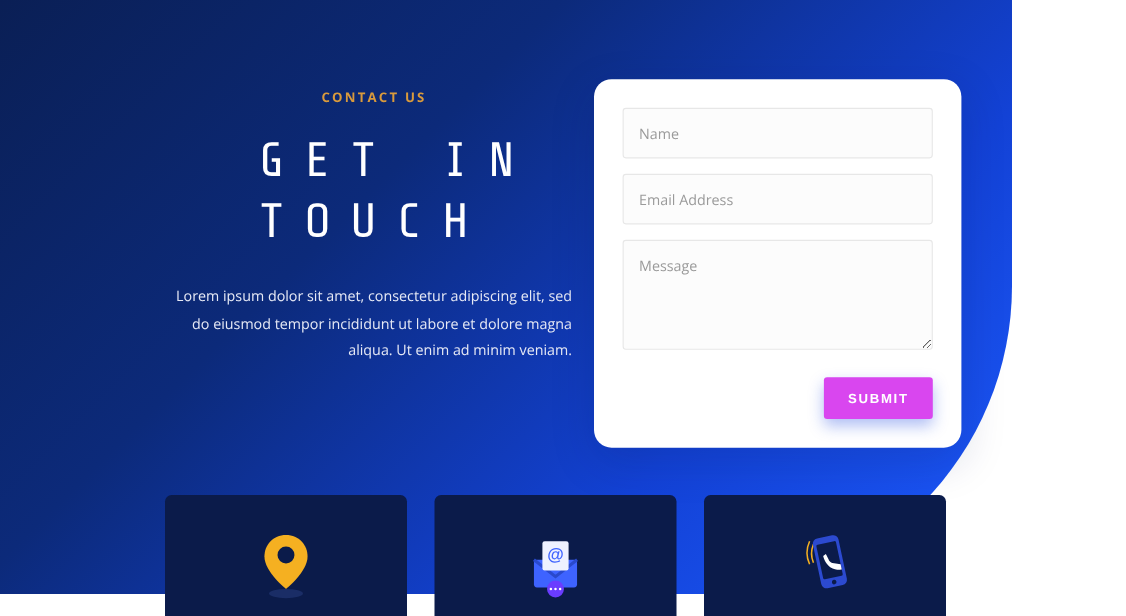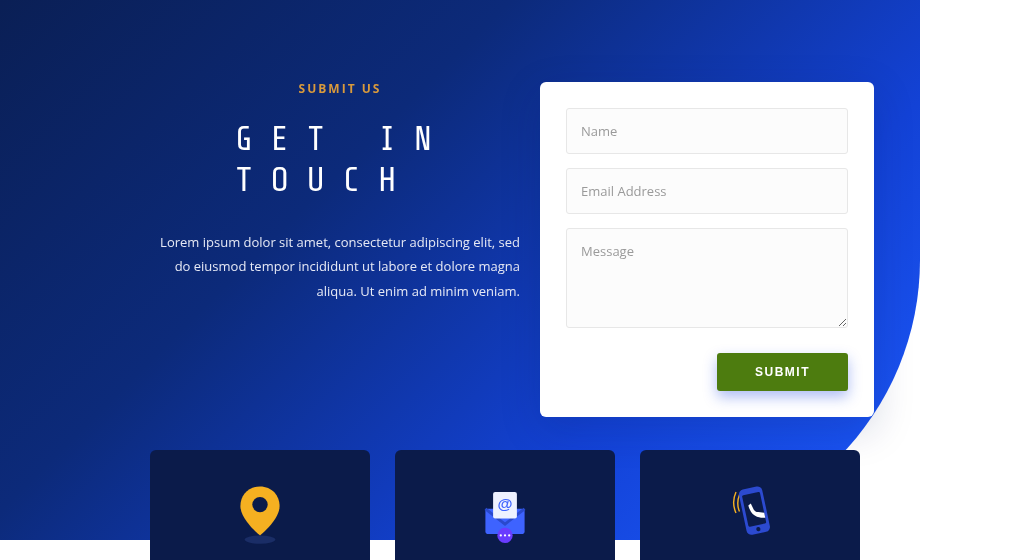--- a/index.html
+++ b/index.html
@@ -25,21 +25,21 @@
     color: #fff;
   }
   .eyebrow {
     font-size: 12px;
     font-weight: 700;
     letter-spacing: 2px;
     color: #d99a3c;
     margin-bottom: 22px;
   }
   .hero-title {
-    font-size: 33px;
+    font-size: 44px;
     line-height: 1.25;
     font-weight: 400;
     letter-spacing: 18px;
     font-family: "Share Tech Mono", "Courier New", monospace;
     white-space: pre;
     color:#fff;
     text-align:left;
     margin-left:85px;
     margin-bottom: 28px;
   }
@@ -48,48 +48,48 @@
     line-height: 1.9;
     color: #e6e9f5;
     max-width: 360px;
     margin: 0 auto;
     text-align: right;
   }
 
   
   .form-card {
     position: absolute;
-    top: 82px; left: 540px;
+    top: 72px; left: 540px;
     width: 334px;
     background: #fff;
-    border-radius: 6px;
+    border-radius: 16px;
     padding: 26px;
     box-shadow: 0 12px 40px rgba(10,30,90,0.18);
     z-index: 2;
   }
   .field {
     width: 100%;
     border: 1px solid #e7e7e7;
     background: #fcfcfc;
     border-radius: 3px;
     padding: 13px 14px;
     font-size: 13px;
     color: #555;
     margin-bottom: 14px;
     font-family: inherit;
   }
   .field::placeholder { color: #9a9a9a; }
   textarea.field { height: 100px; resize: vertical; }
   .submit-row { text-align: right; margin-top: 6px; }
   .submit-btn {
-    background: #4d7c0f;
+    background: #d946ef;
     color: #fff;
     border: none;
     border-radius: 3px;
-    padding: 12px 38px;
+    padding: 12px 22px;
     font-size: 12px;
     font-weight: 700;
     letter-spacing: 1.5px;
     cursor: pointer;
     box-shadow: 0 6px 14px rgba(24,67,224,0.35);
   }
 
   
   .card {
     position: absolute;
@@ -106,21 +106,21 @@
   .card-2 { left: 395px; }
   .card-3 { left: 640px; }
   .card svg { width: 70px; height: 70px; }
 </style>
 </head>
 <body>
 
 <div class="hero-bg"></div>
 
 <div class="left-col">
-  <div class="eyebrow">SUBMIT US</div>
+  <div class="eyebrow">CONTACT US</div>
   <div class="hero-title">GET IN
 TOUCH</div>
   <p class="hero-desc">Lorem ipsum dolor sit amet, consectetur adipiscing elit, sed do eiusmod tempor incididunt ut labore et dolore magna aliqua. Ut enim ad minim veniam.</p>
 </div>
 
 <div class="form-card">
   <input class="field" type="text" placeholder="Name" style="">
   <input class="field" type="text" placeholder="Email Address" style="">
   <textarea class="field" placeholder="Message" style=""></textarea>
   <div class="submit-row">

